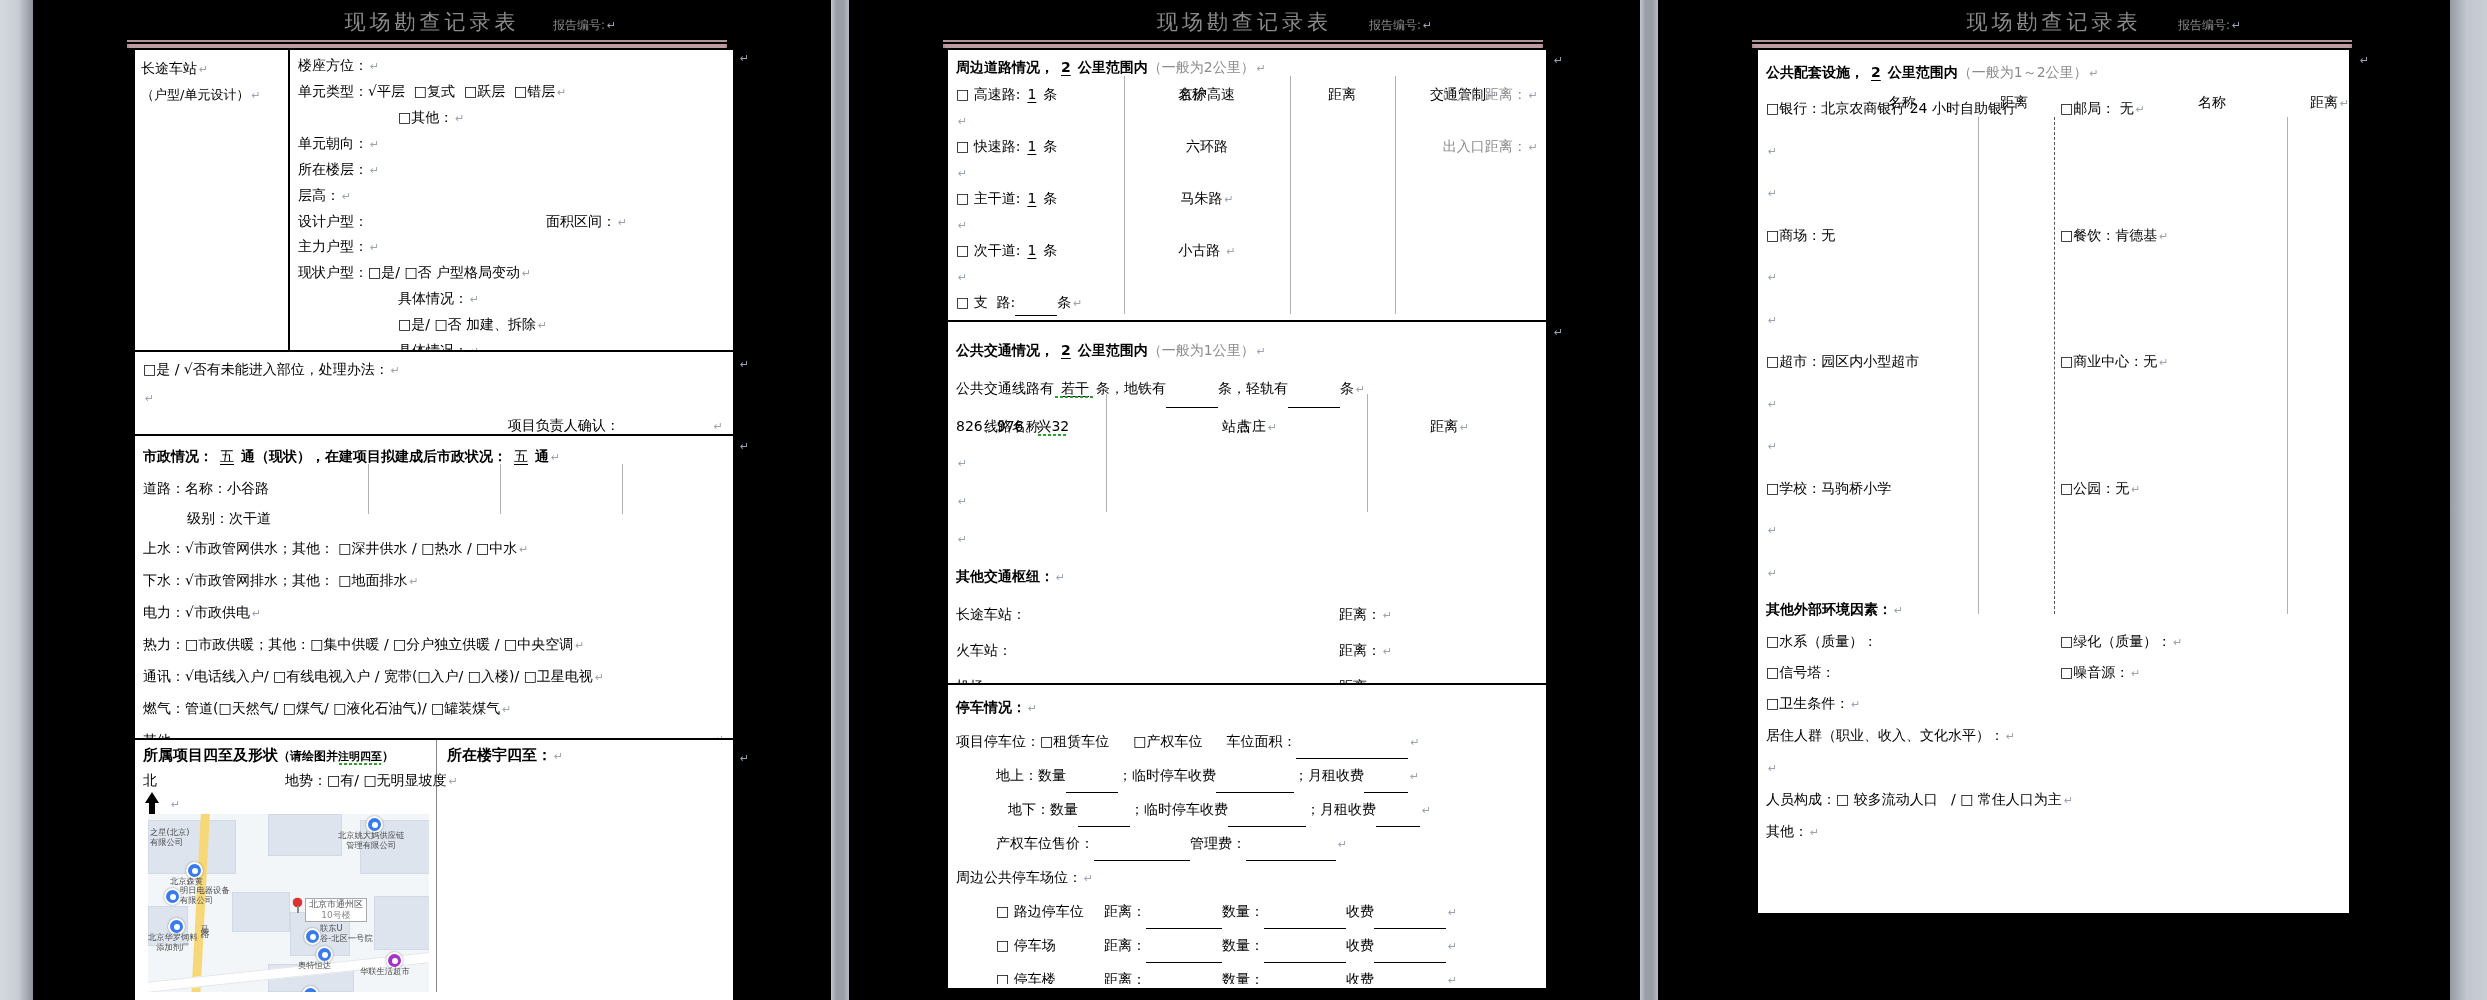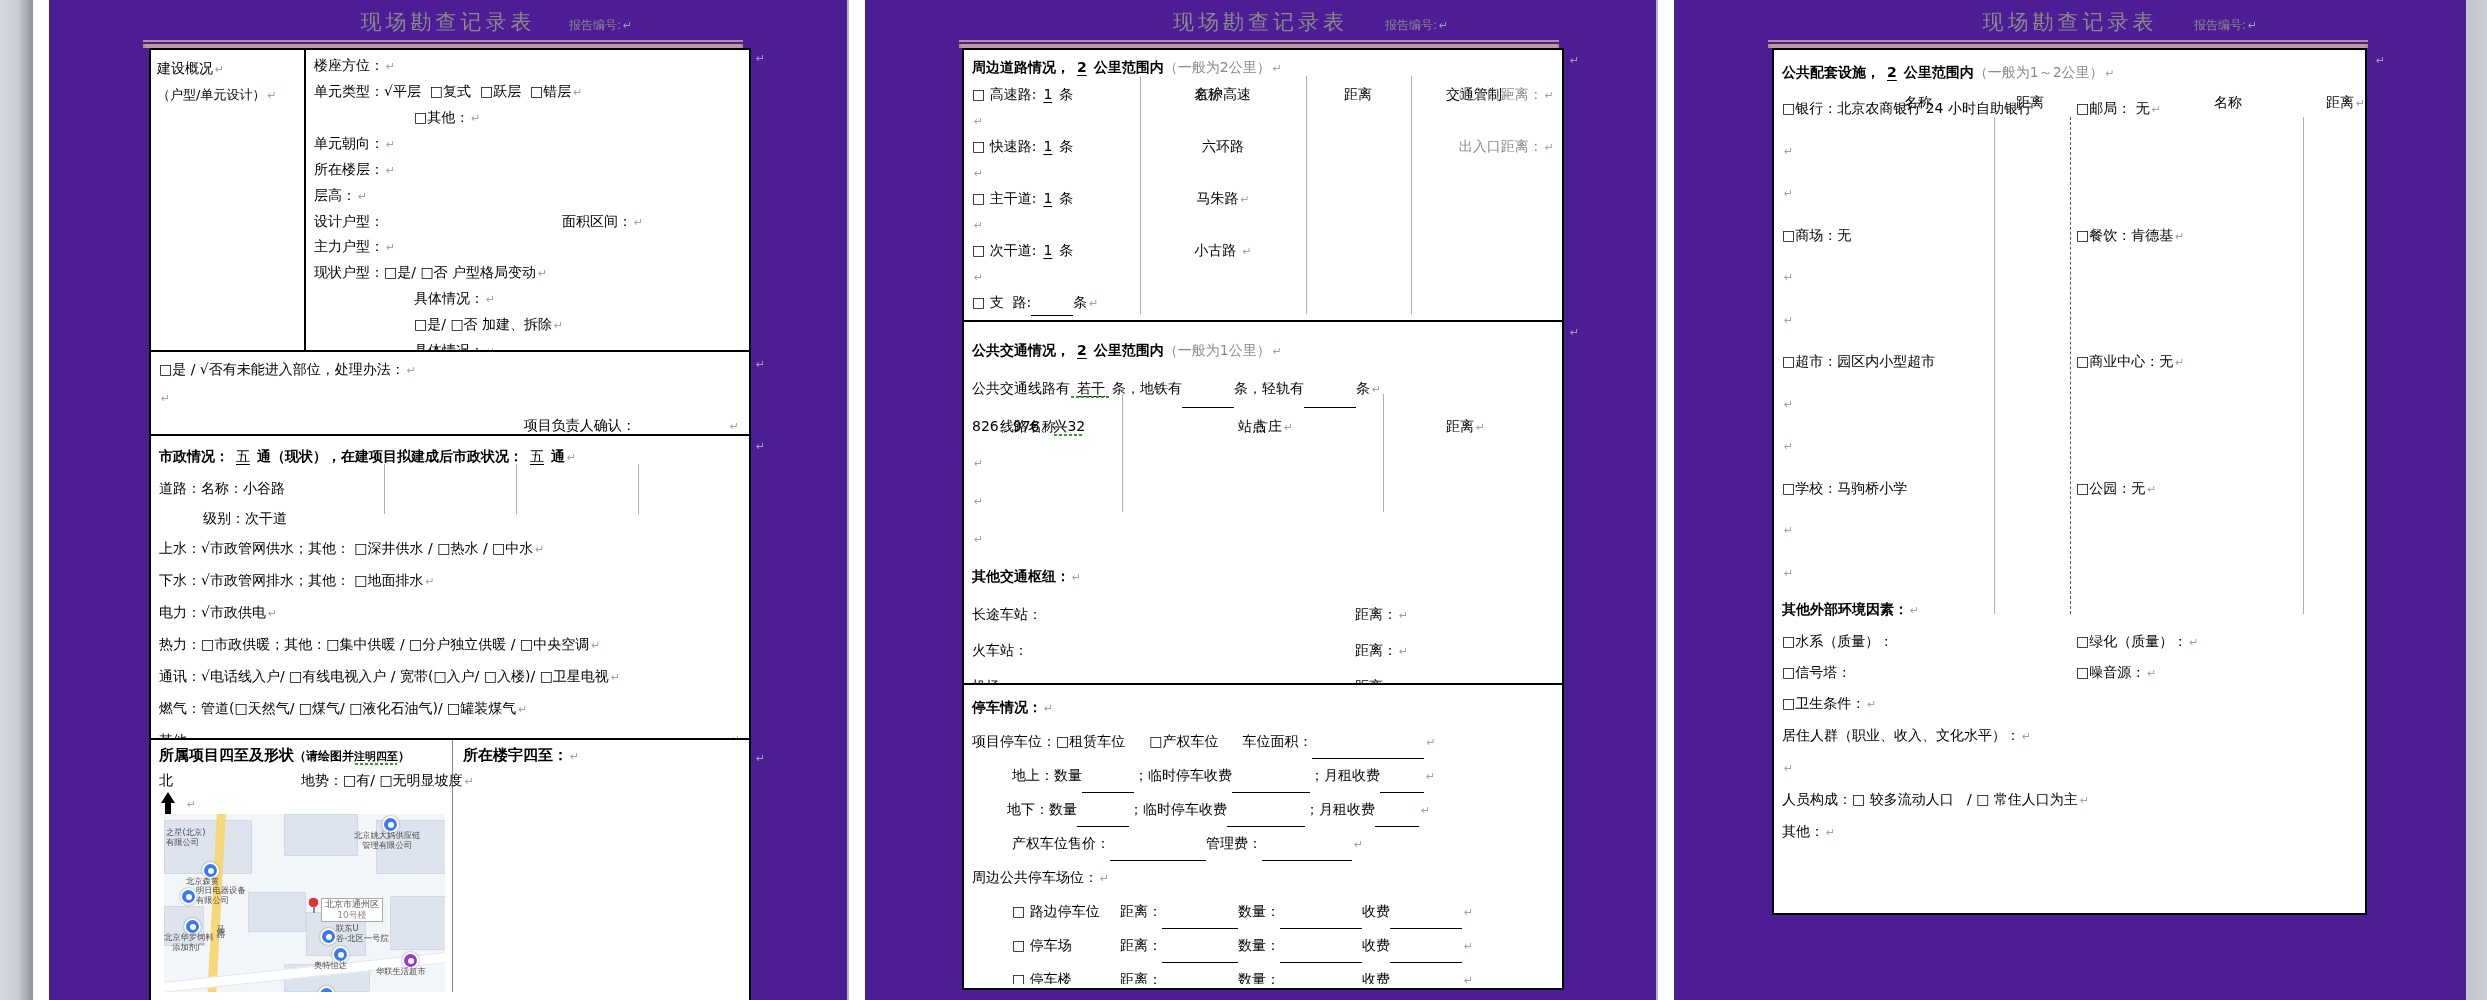--- a/index.html
+++ b/index.html
@@ -3,21 +3,21 @@
 <meta charset="utf-8">
 <style>
   html,body{margin:0;padding:0;background:#9aa0a8;}
   .stage{position:relative;width:2487px;height:1000px;overflow:hidden;
          font-family:"DejaVu Sans",sans-serif;font-size:14px;color:#000;background:#fff;}
   .bgstrip{position:absolute;top:0;height:100%;}
   .bgL{left:0;width:33px;background:linear-gradient(90deg,#d4d8df 0%,#c9cdd5 55%,#8d9199 100%);}
   .bgR{left:2450px;width:37px;background:linear-gradient(90deg,#969aa2 0%,#c2c6ce 45%,#c9cdd4 100%);}
   .sep{position:absolute;top:0;height:100%;width:18px;
        background:linear-gradient(90deg,#c2c6ce 0%,#9a9ea6 30%,#9a9ea6 70%,#b8bcc4 100%);}
-  .page{position:absolute;top:0;height:1000px;background:#4c1d95;margin-left:16px;}
+  .page{position:absolute;top:0;height:1000px;background:#000000;}
   .hdr-title{position:absolute;top:8px;left:0;width:100%;text-align:center;
              font-family:"DejaVu Serif","Liberation Serif",serif;font-size:21px;color:#8a8a8a;letter-spacing:4px;}
   .hdr-no{position:absolute;top:17px;left:520px;font-size:12px;color:#8a8a8a;white-space:pre;}
   .hrule{position:absolute;top:40px;left:94px;width:600px;}
   .hrule .hr1{height:2px;background:#b29296;}
   .hrule .hr2{margin-top:2px;height:4px;background:#bb9da1;border-right:2px solid #a98d91;border-left:2px solid #a98d91;}
   .tbl{position:absolute;top:48px;border:2px solid #000;box-sizing:border-box;background:#fff;}
   .row{position:relative;box-sizing:border-box;overflow:hidden;}
   .bt{border-top:2px solid #000;}
   .ln{position:relative;white-space:pre;}
@@ -71,21 +71,21 @@
       </div>
     <i class="pc abs" style="left:705px;top:52px">↵</i>
     <i class="pc abs" style="left:705px;top:358px">↵</i>
     <i class="pc abs" style="left:705px;top:440px">↵</i>
     <i class="pc abs" style="left:705px;top:752px">↵</i>
 
     <div class="tbl" style="left:100px;width:602px;height:952px;border-bottom:none">
 
       <div class="row flexr" style="height:300px">
         <div style="width:155px;border-right:2px solid #000;padding:6px 4px 0 6px;box-sizing:border-box;line-height:25px">
-          <div class="ln"><span>建设概况</span><i class="pc">↵</i></div>
+          <div class="ln"><span>长途车站</span><i class="pc">↵</i></div>
           <div class="ln" style="font-size:13px"><span>（户型/单元设计）</span><i class="pc">↵</i></div>
         </div>
         <div style="flex:1;padding:3px 0 0 8px;line-height:25px">
           <div class="ln"><span>楼座方位：</span><i class="pc">↵</i></div>
           <div class="ln"><span>单元类型：√平层  □复式  □跃层  □错层</span><i class="pc">↵</i></div>
           <div class="ln" style="padding-left:100px"><span>□其他：</span><i class="pc">↵</i></div>
           <div class="ln"><span>单元朝向：</span><i class="pc">↵</i></div>
           <div class="ln"><span>所在楼层：</span><i class="pc">↵</i></div>
           <div class="ln"><span>层高：</span><i class="pc">↵</i></div>
           <div class="ln"><span>设计户型：</span><span class="abs" style="left:248px"><span>面积区间：</span><i class="pc">↵</i></span></div>
@@ -228,21 +228,21 @@
         <div class="ln" style="padding-left:8px"><span>长途车站：</span><span class="abs" style="left:391px"><span>距离：</span><i class="pc">↵</i></span></div>
         <div class="ln" style="padding-left:8px"><span>火车站：</span><span class="abs" style="left:391px"><span>距离：</span><i class="pc">↵</i></span></div>
         <div class="ln" style="padding-left:8px"><span>机场：</span><span class="abs" style="left:391px"><span>距离：</span><i class="pc">↵</i></span></div>
         <div class="ln" style="padding-left:8px"><span>码头：</span><span class="abs" style="left:391px"><span>距离：</span><i class="pc">↵</i></span></div>
       </div>
 
       <div class="row bt" style="height:301px;padding-top:6px;line-height:33px">
         <div class="ln" style="padding-left:8px"><span class="b">停车情况：</span><i class="pc">↵</i></div>
         <div class="ln" style="padding-left:8px"><span>项目停车位：□租赁车位</span><span style="display:inline-block;width:24px"></span><span>□产权车位</span><span style="display:inline-block;width:24px"></span><span>车位面积：</span><span class="bl" style="width:112px"></span><i class="pc">↵</i></div>
         <div class="ln" style="padding-left:48px"><span>地上：数量</span><span class="bl" style="width:52px"></span><span>；临时停车收费</span><span class="bl" style="width:78px"></span><span>；月租收费</span><span class="bl" style="width:44px"></span><i class="pc">↵</i></div>
-        <div class="ln" style="padding-left:43px"><span>地下：数量</span><span class="bl" style="width:52px"></span><span>；临时停车收费</span><span class="bl" style="width:78px"></span><span>；月租收费</span><span class="bl" style="width:44px"></span><i class="pc">↵</i></div>
+        <div class="ln" style="padding-left:60px"><span>地下：数量</span><span class="bl" style="width:52px"></span><span>；临时停车收费</span><span class="bl" style="width:78px"></span><span>；月租收费</span><span class="bl" style="width:44px"></span><i class="pc">↵</i></div>
         <div class="ln" style="padding-left:48px"><span>产权车位售价：</span><span class="bl" style="width:96px"></span><span>管理费：</span><span class="bl" style="width:90px"></span><i class="pc">↵</i></div>
         <div class="ln" style="padding-left:8px"><span>周边公共停车场位：</span><i class="pc">↵</i></div>
         <div class="ln" style="padding-left:48px"><span style="display:inline-block;width:108px">□ 路边停车位</span><span>距离：</span><span class="bl" style="width:76px"></span><span>数量：</span><span class="bl" style="width:82px"></span><span>收费</span><span class="bl" style="width:72px"></span><i class="pc">↵</i></div>
         <div class="ln" style="padding-left:48px"><span style="display:inline-block;width:108px">□ 停车场</span><span>距离：</span><span class="bl" style="width:76px"></span><span>数量：</span><span class="bl" style="width:82px"></span><span>收费</span><span class="bl" style="width:72px"></span><i class="pc">↵</i></div>
         <div class="ln" style="padding-left:48px"><span style="display:inline-block;width:108px">□ 停车楼</span><span>距离：</span><span class="bl" style="width:76px"></span><span>数量：</span><span class="bl" style="width:82px"></span><span>收费</span><span class="bl" style="width:72px"></span><i class="pc">↵</i></div>
       </div>
     </div>
   </div>
 
   <div class="page" style="left:1658px;width:792px">

